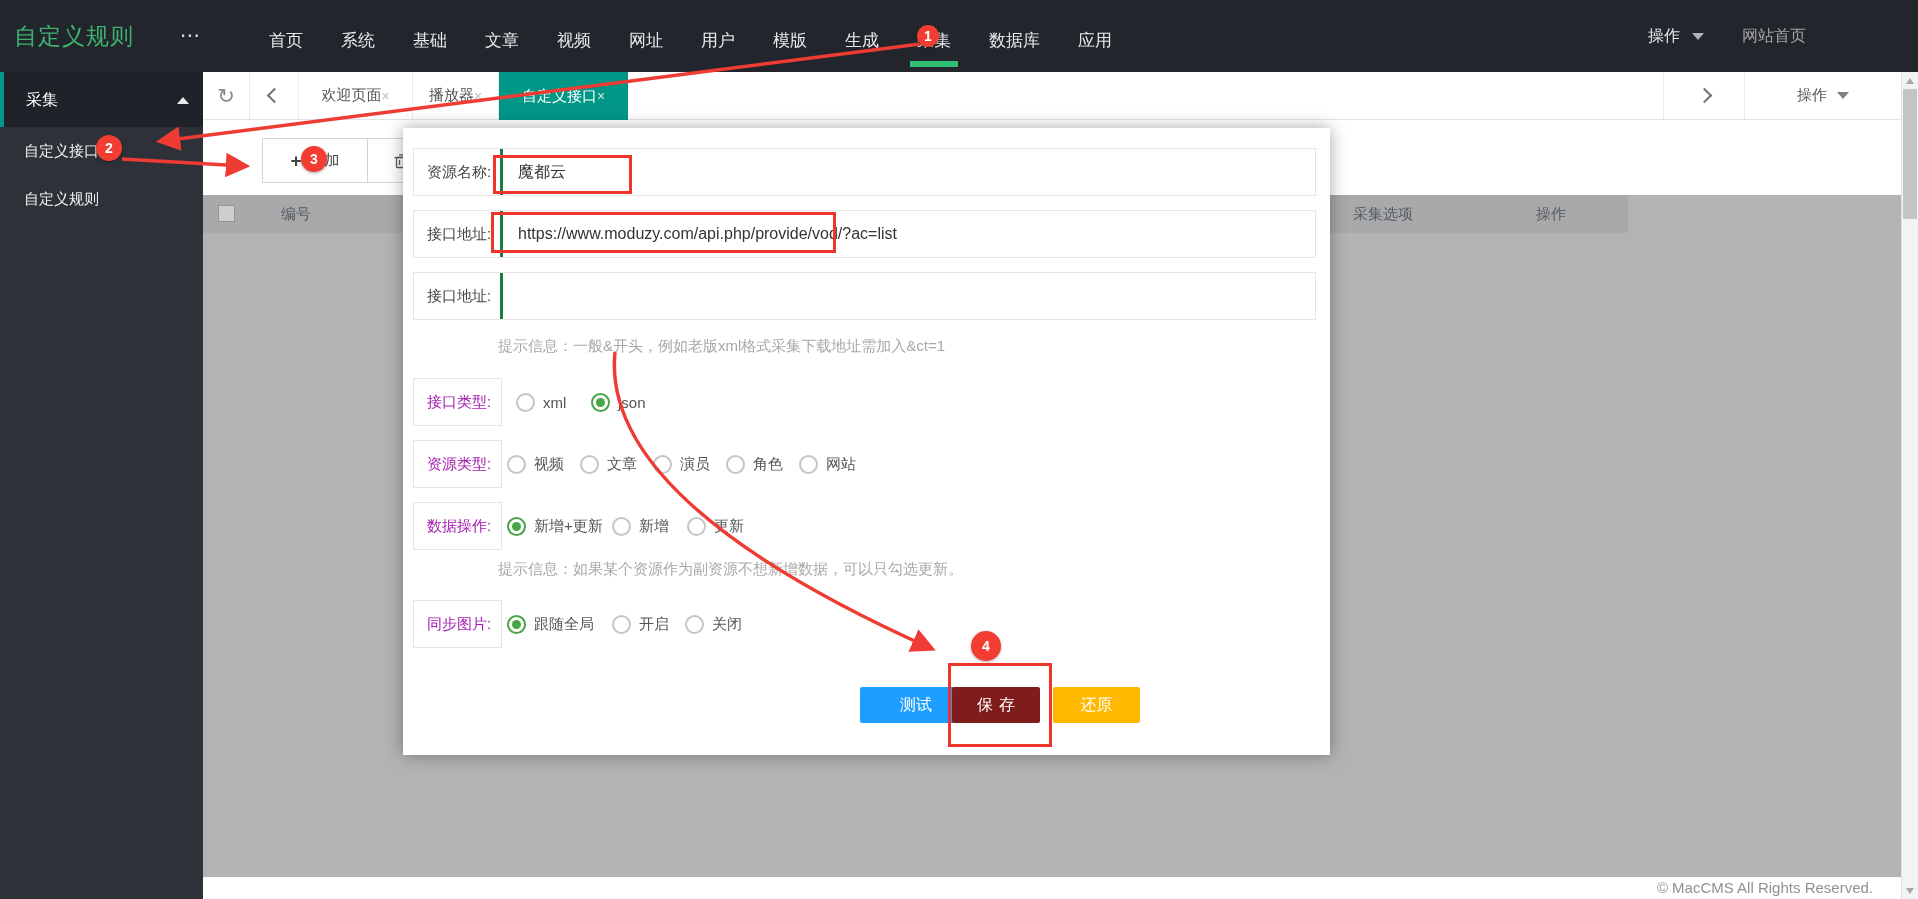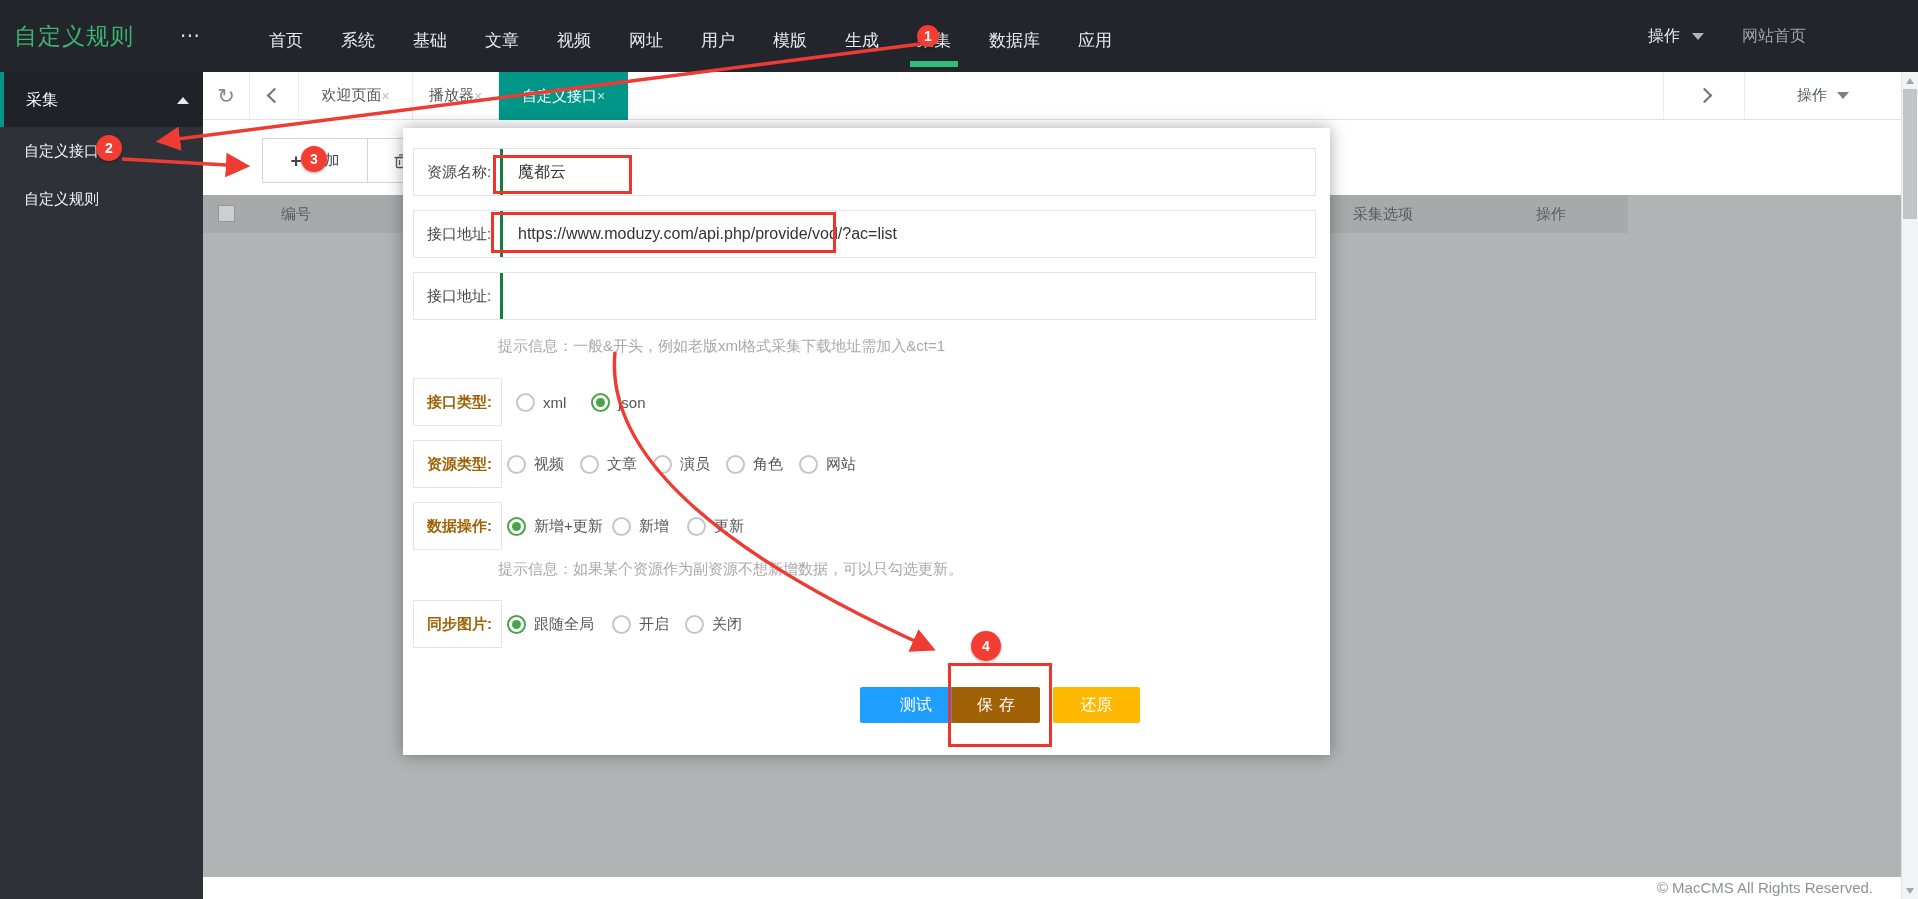--- a/index.html
+++ b/index.html
@@ -93,33 +93,33 @@
   .frow { position:absolute; left:10px; width:903px; height:48px;
     border:1px solid #e5e5e5; background:#fff; }
   .flabel { position:absolute; left:0; top:0; width:89px; height:46px;
     border-right:3px solid #15803d; line-height:46px; padding-left:13px;
     font-size:15px; color:#444; }
   .fvalue { position:absolute; left:104px; top:0; right:4px; height:46px;
     line-height:46px; font-size:16px; color:#333; white-space:nowrap; overflow:hidden; }
   .fhint { position:absolute; left:95px; font-size:15px; color:#a8a8a8; }
   .glabel { position:absolute; left:10px; width:89px; height:48px;
     border:1px solid #e5e5e5; line-height:46px; padding-left:13px;
-    font-size:15px; color:#a16207; background:#fff;font-weight:bold; }
+    font-size:15px; color:#a21caf; background:#fff; }
   .gitem { position:absolute; top:0; height:48px; display:flex; align-items:center;
     gap:8px; font-size:15px; color:#555; cursor:pointer; }
   .radio { width:19px; height:19px; border-radius:50%; border:2px solid #c6c6c6;
     background:#fff; position:relative; flex:none; }
   .radio.checked { border-color:#47a447; }
   .radio.checked::after { content:""; position:absolute; inset:3px;
     border-radius:50%; background:#47a447; }
   .fbtn { position:absolute; top:559px; height:36px; border:none; border-radius:2px;
     color:#fff; font-size:16px; cursor:pointer;
     font-family:"Liberation Sans","DejaVu Sans",sans-serif; }
   .btn-test { left:457px; width:96px; background:#1E9FFF;padding-left:16px; }
-  .btn-save { left:549px; width:88px; background:#a16207; letter-spacing:6px;
+  .btn-save { left:549px; width:88px; background:#7f1d1d; letter-spacing:6px;
     text-indent:6px; }
   .btn-restore { left:650px; width:87px; background:#FFB800; }
 
   
   .footer { left:203px; top:877px; width:1715px; height:22px; background:#fff;
     text-align:right; padding-right:45px; line-height:22px;
     font-size:15px; color:#8f9194; z-index:2; }
 
   
   .anno-svg { position:absolute; left:0; top:0; width:1918px; height:899px;

